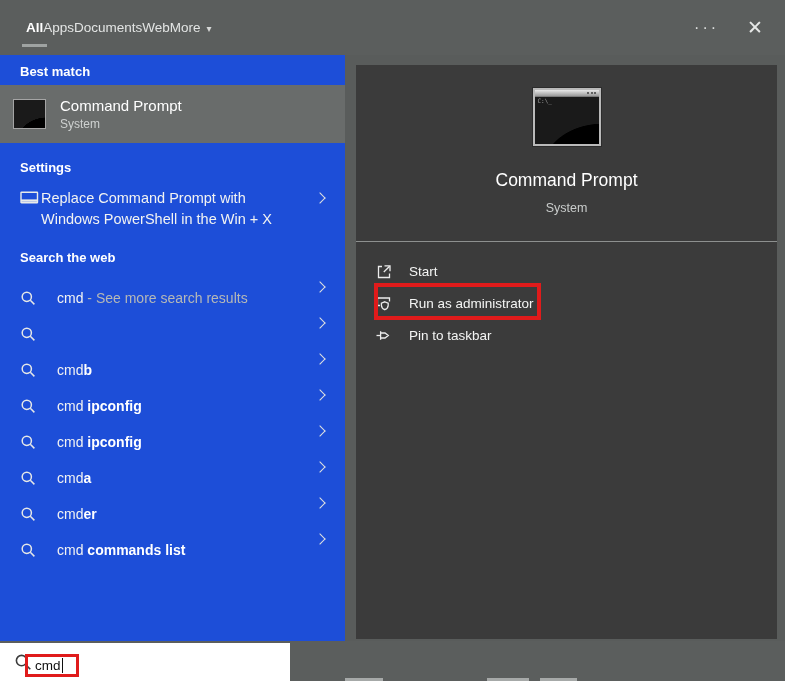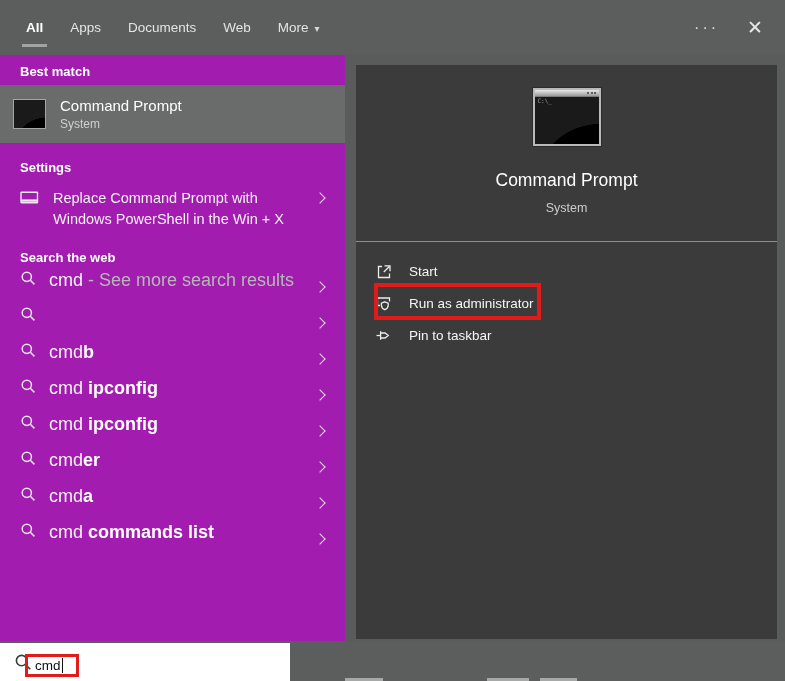--- a/index.html
+++ b/index.html
@@ -2,50 +2,50 @@
 <html><head>
 <meta charset="utf-8">
 <style>
   html,body{margin:0;padding:0;background:#222;}
   .screen{position:relative;width:785px;height:681px;background:#5b5e5d;
           font-family:"Liberation Sans",sans-serif;color:#fff;overflow:hidden;}
 
   
   .topbar{position:absolute;left:0;top:0;width:785px;height:55px;background:#5b5e5d;
           display:flex;align-items:center;}
-  .tabs{display:flex;gap:27px;margin-left:26px;font-size:13.5px;color:#e3e5e4;}
+  .tabs{display:flex;margin-left:26px;font-size:13.5px;color:#e3e5e4;}
   .tab{position:relative;cursor:default;}
   .tab.active{font-weight:700;color:#fff;}
   .tab.active::after{content:"";position:absolute;left:-4px;right:-4px;bottom:-12px;height:3px;background:#9fa3a2;}
   .tab .caret{font-size:10px;margin-left:6px;color:#d6d8d7;}
   .topright{margin-left:auto;margin-right:22px;display:flex;gap:28px;align-items:center;}
   .ellipsis{font-size:16px;letter-spacing:3px;color:#dcdedd;}
   .closex{font-size:19px;font-weight:300;color:#e6e8e7;}
 
   
-  .leftpanel{position:absolute;left:0;top:55px;width:345px;height:586px;background:#a21caf;}
+  .leftpanel{position:absolute;left:0;top:55px;width:345px;height:586px;background:#1d4ed8;}
   .heading{font-weight:700;font-size:13px;color:#fff;padding:9px 0 0 20px;}
   .bestmatch{margin-top:6px;height:58px;background:#696c6b;display:flex;align-items:center;
              padding-left:13px;gap:14px;}
   .cmdicon{position:relative;background:#000;overflow:hidden;}
   .cmdicon .tbar{background:linear-gradient(#e6e6e6,#8f8f8f);border-bottom:1px solid #6d6d6d;}
   .cmdicon::after{content:"";position:absolute;left:0;right:0;bottom:0;top:0;
       background:radial-gradient(ellipse 150% 140% at 105% 150%, rgba(255,255,255,0) 62%, rgba(255,255,255,0.10) 63%);}
   .bm-icon{width:31px;height:28px;border:1px solid #a5a5a5;}
   .bm-icon .tbar{height:4px;}
   .bm-text{display:flex;flex-direction:column;gap:3px;}
   .bm-title{font-size:15px;color:#fff;}
   .bm-sub{font-size:12px;color:#ced1d0;}
   .h-settings{padding-top:17px;}
-  .settingsrow{position:relative;display:flex;align-items:flex-start;padding:13px 40px 6px 20px;gap:14px;}
+  .settingsrow{position:relative;display:flex;align-items:flex-start;padding:13px 40px 6px 20px;gap:2px;}
   .settingsrow svg{flex:0 0 auto;margin-top:3px;}
   .settingstext{font-size:14.5px;line-height:21px;color:#f2f3f2;}
   .h-web{padding-top:14px;}
   .weblist{margin-top:5px;}
-  .webrow{position:relative;height:36px;display:flex;align-items:flex-start;padding-left:20px;gap:13px;font-size:18px;color:#f2f3f2;}
+  .webrow{position:relative;height:36px;display:flex;align-items:flex-end;padding-left:20px;gap:21px;font-size:14px;color:#f2f3f2;}
   .webrow .wtxt span{white-space:pre;}
   .wtxt .b{font-weight:700;color:#fff;}
   .wtxt .dim{color:#b5b8b7;}
   .chev{position:absolute;right:21px;top:50%;width:7px;height:7px;margin-top:-5px;
         border-top:1.7px solid #dfe1e0;border-right:1.7px solid #dfe1e0;transform:rotate(45deg);}
   .chev.settings{top:24px;}
 
   
   .rightouter{position:absolute;left:345px;top:55px;width:440px;height:586px;background:#595c5b;}
   .rightinner{position:absolute;left:11px;top:10px;width:421px;height:574px;background:#3b3b3b;}
@@ -163,29 +163,29 @@
             <line x1="10.3" y1="10.3" x2="14.4" y2="14.4"></line>
           </svg>
         <span class="wtxt"><span>cmd </span><span class="b">ipconfig</span></span>
         <span class="chev"></span>
       </div>
       <div class="webrow">
         <svg width="16" height="16" viewBox="0 0 16 16" fill="none" stroke="#e6e8e7" stroke-width="1.5">
             <circle cx="6.8" cy="6.8" r="4.6"></circle>
             <line x1="10.3" y1="10.3" x2="14.4" y2="14.4"></line>
           </svg>
+        <span class="wtxt"><span>cmd</span><span class="b">a</span></span>
+        <span class="chev"></span>
+      </div>
+      <div class="webrow">
+        <svg width="16" height="16" viewBox="0 0 16 16" fill="none" stroke="#e6e8e7" stroke-width="1.5">
+            <circle cx="6.8" cy="6.8" r="4.6"></circle>
+            <line x1="10.3" y1="10.3" x2="14.4" y2="14.4"></line>
+          </svg>
         <span class="wtxt"><span>cmd</span><span class="b">er</span></span>
-        <span class="chev"></span>
-      </div>
-      <div class="webrow">
-        <svg width="16" height="16" viewBox="0 0 16 16" fill="none" stroke="#e6e8e7" stroke-width="1.5">
-            <circle cx="6.8" cy="6.8" r="4.6"></circle>
-            <line x1="10.3" y1="10.3" x2="14.4" y2="14.4"></line>
-          </svg>
-        <span class="wtxt"><span>cmd</span><span class="b">a</span></span>
         <span class="chev"></span>
       </div>
       <div class="webrow">
         <svg width="16" height="16" viewBox="0 0 16 16" fill="none" stroke="#e6e8e7" stroke-width="1.5">
             <circle cx="6.8" cy="6.8" r="4.6"></circle>
             <line x1="10.3" y1="10.3" x2="14.4" y2="14.4"></line>
           </svg>
         <span class="wtxt"><span>cmd </span><span class="b">commands list</span></span>
         <span class="chev"></span>
       </div>

